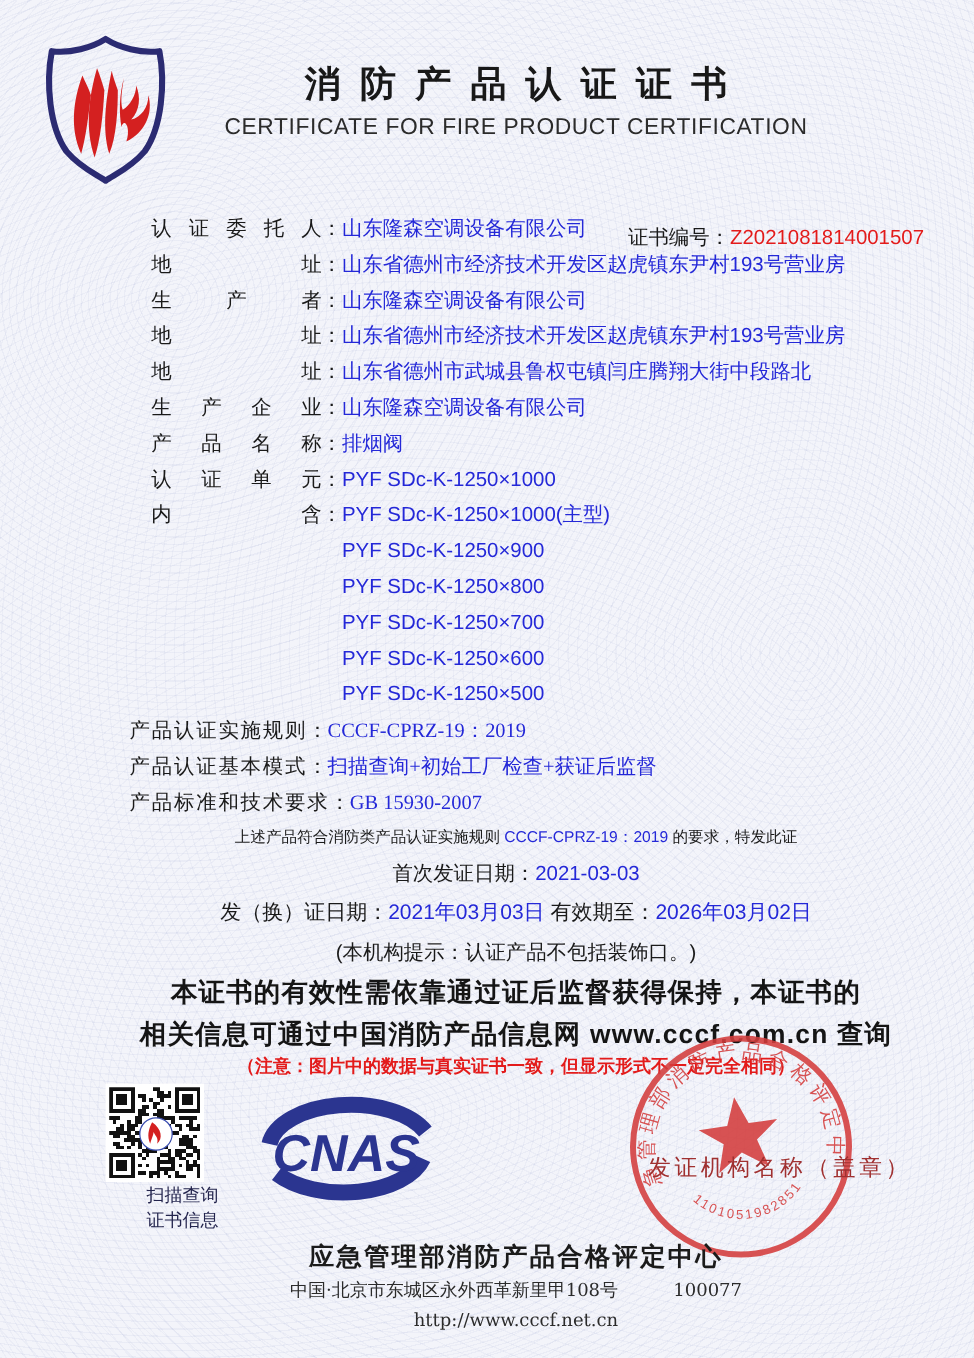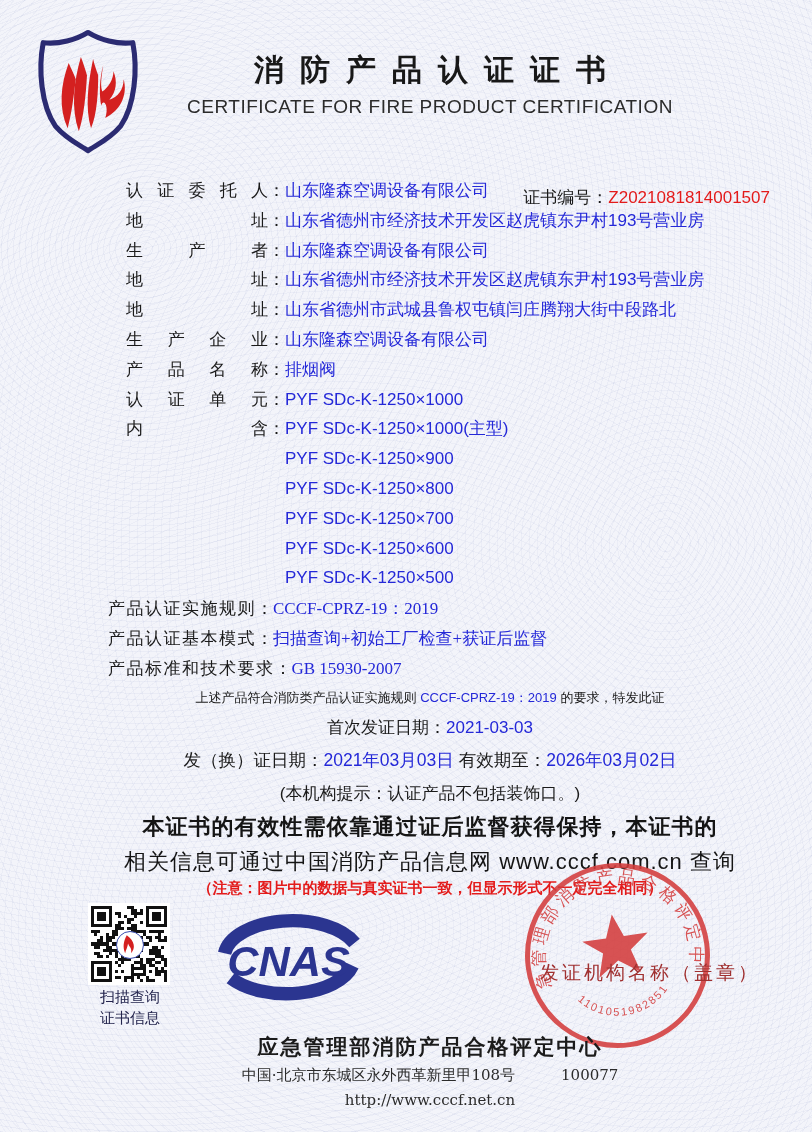--- a/index.html
+++ b/index.html
@@ -25,26 +25,26 @@
   .fvalue{color:#2428d8;}
   .fcont{padding-left:159px;}
   .rules{left:108px;top:594px;width:640px;font-size:17px;font-family:Liberation Serif, serif;}
   .rules .frow .rlabel{letter-spacing:1.5px;color:#1a1a1a;}
   .statement{top:683px;font-size:13px;line-height:29.8px;}
   .dline1{top:713px;font-size:17px;line-height:29.8px;}
   .dline2{top:746px;font-size:17.5px;line-height:29.8px;}
   .dnote{top:779px;font-size:17px;line-height:29.8px;color:#1a1a1a;}
   .blue{color:#2428d8;}
   .v1{top:812px;font-size:22px;font-weight:bold;color:#151515;letter-spacing:1px;}
-  .v2{top:847px;font-size:22px;font-weight:normal;color:#151515;letter-spacing:1px;}
+  .v2{top:847px;font-size:22px;font-weight:bold;color:#151515;letter-spacing:1px;}
   .rednote{top:879px;font-size:15px;font-weight:bold;color:#e31b1b;}
   .qrbox{left:88px;top:903px;width:82px;height:82px;background:#fff;padding:3px;box-sizing:border-box;}
   .qrbox svg{width:100%;height:100%;display:block;}
   .qrlogo{position:absolute;left:50%;top:50%;width:26px;height:26px;margin:-13px 0 0 -13px;background:#fff;border-radius:50%;border:1px solid #3a4db0;display:flex;align-items:center;justify-content:center;}
-  .qrcap{left:78px;top:986px;width:104px;text-align:center;font-size:15px;line-height:21px;color:#23244d;}
+  .qrcap{left:78px;top:986px;width:104px;text-align:right;font-size:15px;line-height:21px;color:#23244d;}
   .cnas{left:206px;top:912px;}
   .cnastext{left:378px;top:916px;font-size:16.5px;line-height:21.5px;color:#1a1a1a;}
   .seal{left:520px;top:858px;width:195px;height:195px;transform:rotate(-8deg);opacity:.88;}
   .sealtext{left:540px;top:960px;font-size:19px;letter-spacing:3px;color:#a03030;font-family:"DejaVu Serif",serif;}
   .footer-org{top:1033px;font-size:21px;font-weight:bold;letter-spacing:2px;font-family:"DejaVu Serif",serif;color:#1b1b1b;}
   .footer-addr{top:1066px;font-size:15px;font-family:"DejaVu Serif",serif;color:#2b2b2b;}
   .footer-addr .gap{display:inline-block;width:46px;}
   .footer-url{top:1091px;font-size:15px;font-family:"DejaVu Serif",serif;color:#2b2b2b;}
 </style>
 </head>

